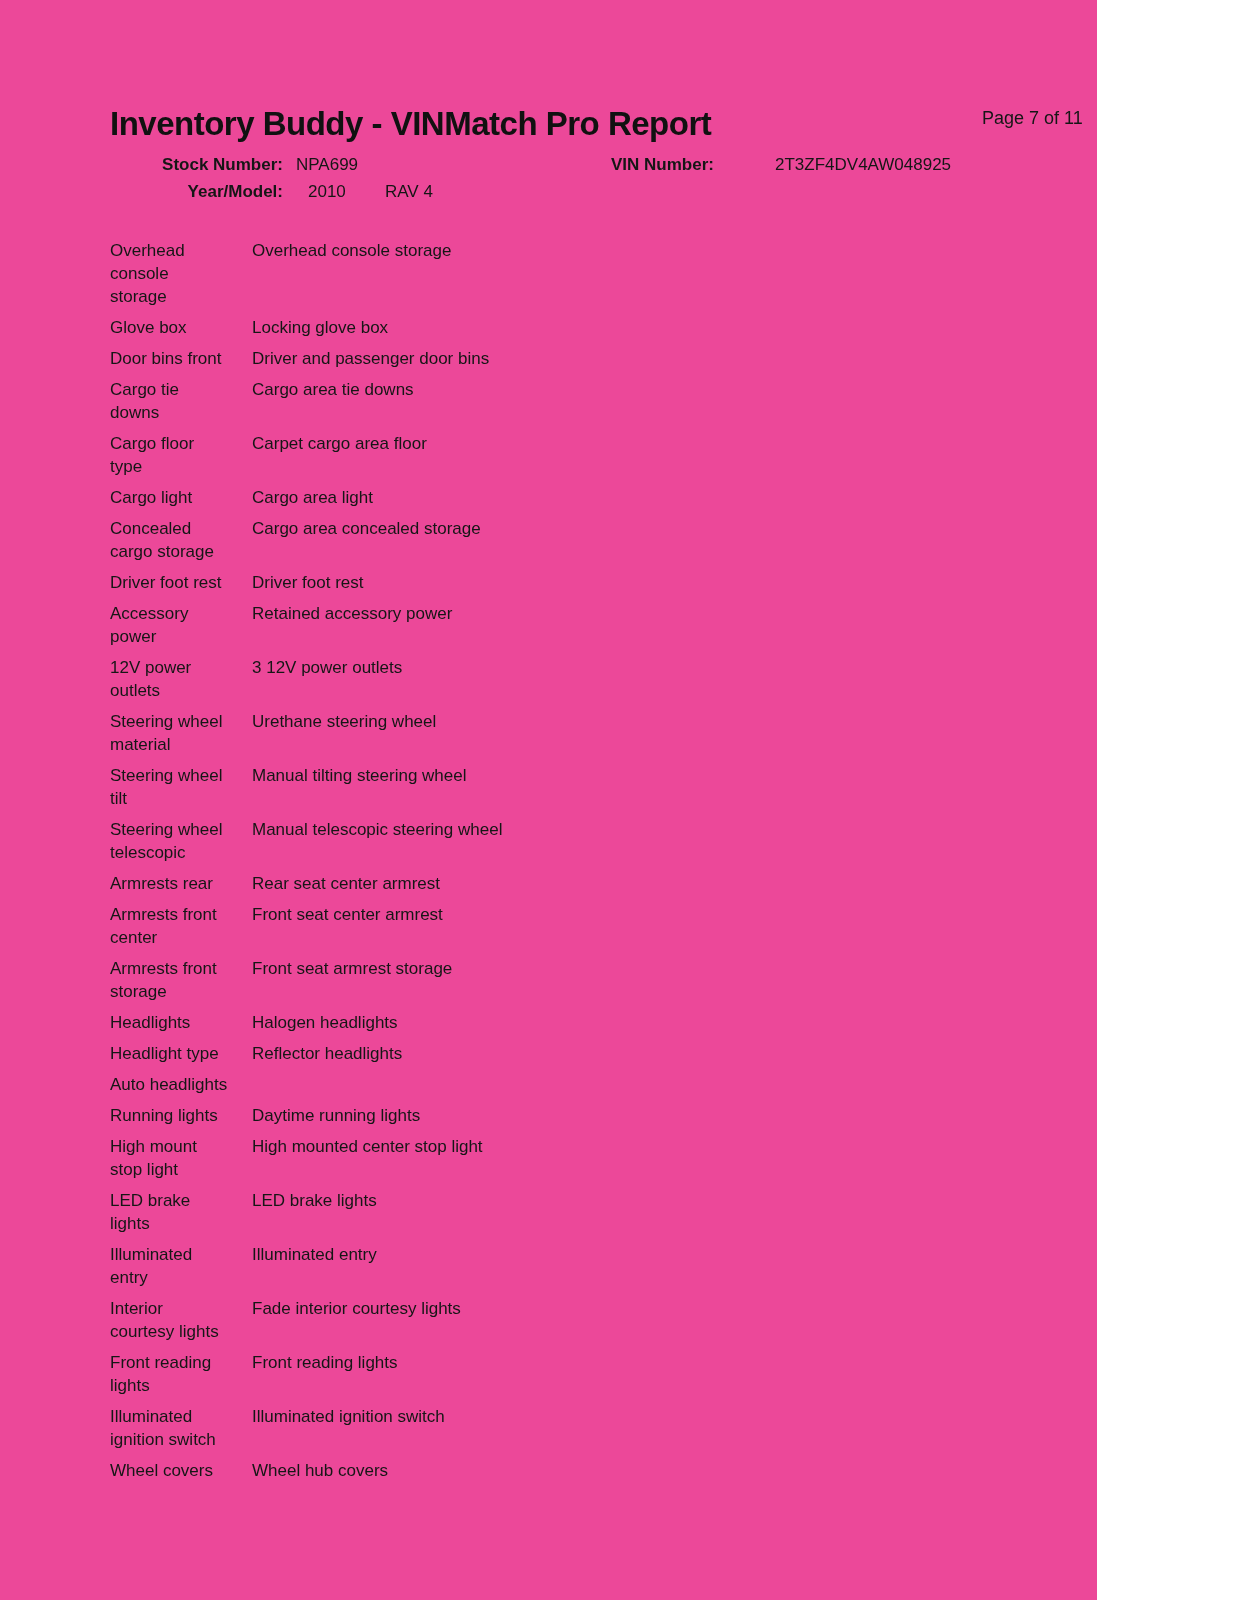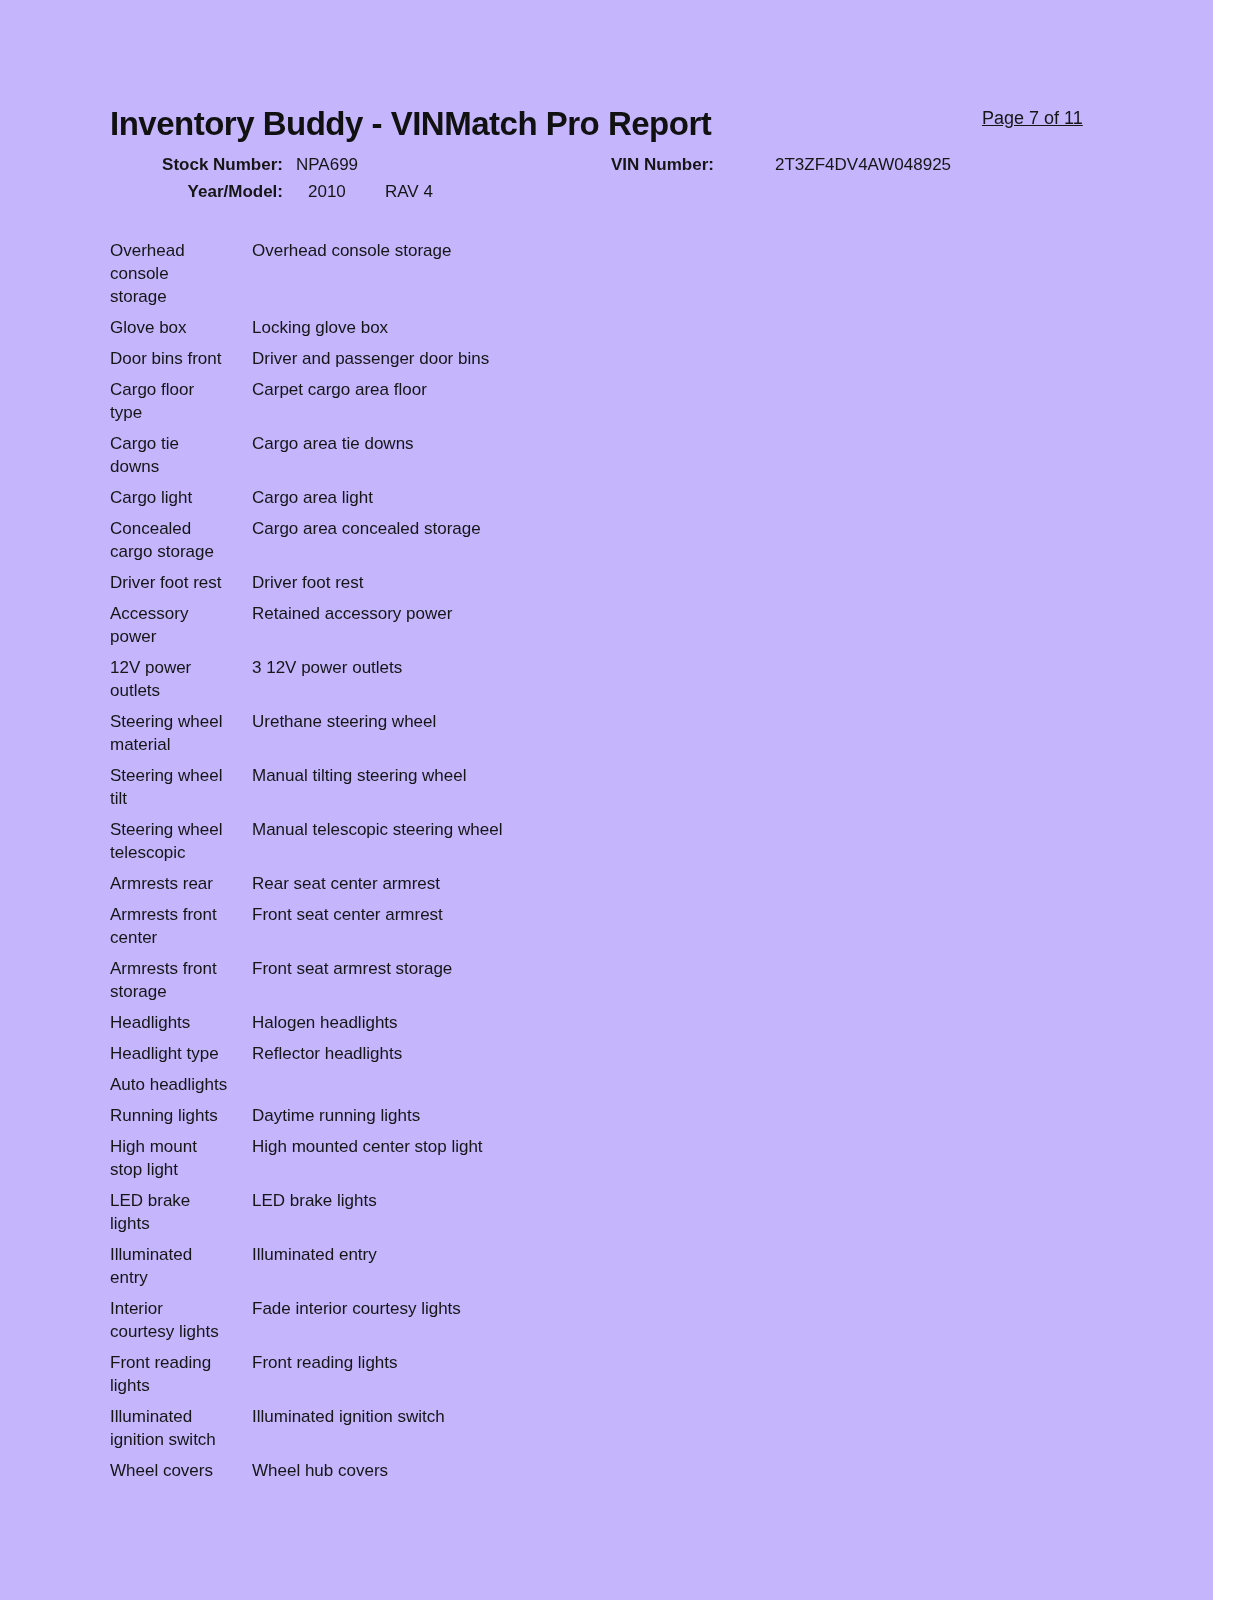--- a/index.html
+++ b/index.html
@@ -3,23 +3,23 @@
 <meta charset="utf-8">
 <style>
   * { margin: 0; padding: 0; box-sizing: border-box; }
   html, body { background: #ffffff; }
   body {
     font-family: "Liberation Sans", "DejaVu Sans", sans-serif;
     color: #161616;
   }
   .page {
     position: relative;
-    width: 1213px;
+    width: 1097px;
     height: 1600px;
-    background: #c4b5fd;
+    background: #ec4899;
     overflow: hidden;
   }
 
   
   .report-title {
     position: absolute;
     left: 110px;
     top: 105px;
     font-size: 33px;
     font-weight: bold;
@@ -27,21 +27,20 @@
     color: #111111;
     white-space: nowrap;
   }
   .page-indicator {
     position: absolute;
     left: 982px;
     top: 108px;
     font-size: 18px;
     color: #161616;
     white-space: nowrap;
-    text-decoration: underline;
   }
 
   
   .meta {
     position: absolute;
     left: 110px;
     top: 151px;
     width: 1020px;
     font-size: 17px;
     line-height: 27px;
@@ -119,32 +118,32 @@
     <div class="feature-label">Glove box</div>
     <div class="feature-value">Locking glove box</div>
   </div>
 
   <div class="feature-row">
     <div class="feature-label">Door bins front</div>
     <div class="feature-value">Driver and passenger door bins</div>
   </div>
 
   <div class="feature-row">
+    <div class="feature-label">Cargo tie
+downs</div>
+    <div class="feature-value">Cargo area tie downs</div>
+  </div>
+
+  <div class="feature-row">
     <div class="feature-label">Cargo floor
 type</div>
     <div class="feature-value">Carpet cargo area floor</div>
   </div>
 
   <div class="feature-row">
-    <div class="feature-label">Cargo tie
-downs</div>
-    <div class="feature-value">Cargo area tie downs</div>
-  </div>
-
-  <div class="feature-row">
     <div class="feature-label">Cargo light</div>
     <div class="feature-value">Cargo area light</div>
   </div>
 
   <div class="feature-row">
     <div class="feature-label">Concealed
 cargo storage</div>
     <div class="feature-value">Cargo area concealed storage</div>
   </div>
 

